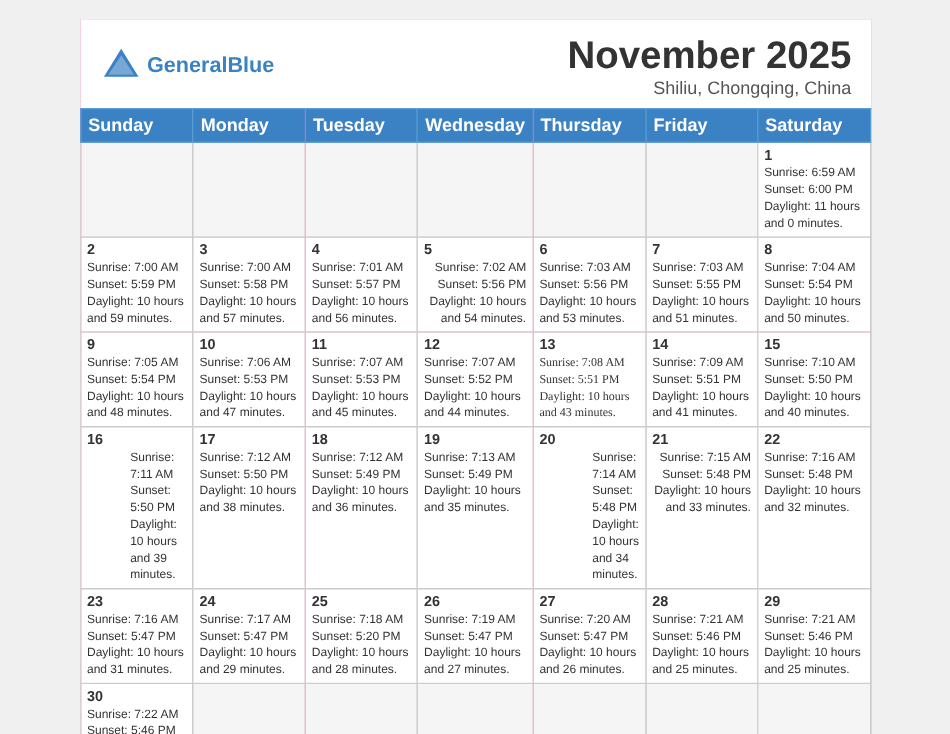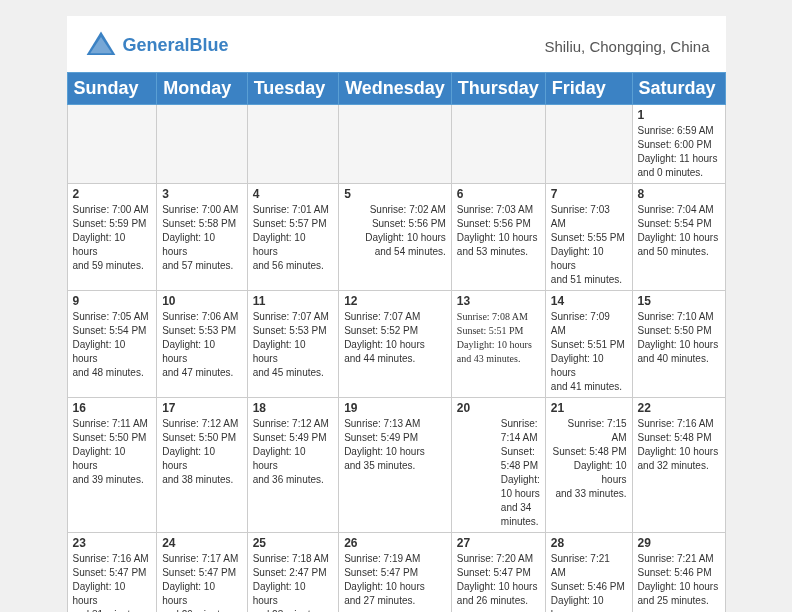--- a/index.html
+++ b/index.html
@@ -52,21 +52,21 @@
       font-size: 15px;
       color: #555;
     }
     .calendar {
       width: 100%;
       border-collapse: collapse;
     }
     .calendar th {
       background: #3b82c4;
       color: #fff;
-      font-size: 18px;
+      font-size: 15px;
       font-weight: bold;
       padding: 5px 6px;
       border: 1px solid #5a9fd4;
       text-align: left;
     }
     .calendar td {
       border: 1px solid #ccc;
       vertical-align: top;
       padding: 3px 5px;
       width: calc(100%/7);
@@ -102,20 +102,21 @@
     <div class="logo">
       <svg class="logo-icon" viewBox="0 0 40 40">
         <polygon points="20,4 36,30 4,30" fill="#3b82c4"></polygon>
         <polygon points="20,10 32,28 8,28" fill="#fff" opacity="0.3"></polygon>
       </svg>
       <div class="logo-text">
         <div><span>General</span><span>Blue</span></div>
       </div>
     </div>
     <div class="title-area">
+      <div class="month-title">November 2025</div>
       <div class="location">Shiliu, Chongqing, China</div>
     </div>
   </div>
 
   <table class="calendar">
     <thead>
       <tr>
           <th>Sunday</th>
           <th>Monday</th>
           <th>Tuesday</th>
@@ -239,21 +240,21 @@
             <span class="day-number">15</span>
             <div class="day-info" style="white-space: pre-line;">Sunrise: 7:10 AM
 Sunset: 5:50 PM
 Daylight: 10 hours
 and 40 minutes.</div>
           </td>
         </tr>
         <tr>
           <td>
             <span class="day-number">16</span>
-            <div class="day-info" style="white-space: pre-line;">Sunrise: 7:11 AM
+            <div class="day-info" style="white-space: pre-line; margin-left: 36px;">Sunrise: 7:11 AM
 Sunset: 5:50 PM
 Daylight: 10 hours
 and 39 minutes.</div>
           </td>
           <td>
             <span class="day-number">17</span>
             <div class="day-info" style="white-space: pre-line;">Sunrise: 7:12 AM
 Sunset: 5:50 PM
 Daylight: 10 hours
 and 38 minutes.</div>
@@ -305,21 +306,21 @@
           <td>
             <span class="day-number">24</span>
             <div class="day-info" style="white-space: pre-line;">Sunrise: 7:17 AM
 Sunset: 5:47 PM
 Daylight: 10 hours
 and 29 minutes.</div>
           </td>
           <td>
             <span class="day-number">25</span>
             <div class="day-info" style="white-space: pre-line;">Sunrise: 7:18 AM
-Sunset: 2:47 PM
+Sunset: 5:20 PM
 Daylight: 10 hours
 and 28 minutes.</div>
           </td>
           <td>
             <span class="day-number">26</span>
             <div class="day-info" style="white-space: pre-line;">Sunrise: 7:19 AM
 Sunset: 5:47 PM
 Daylight: 10 hours
 and 27 minutes.</div>
           </td>

